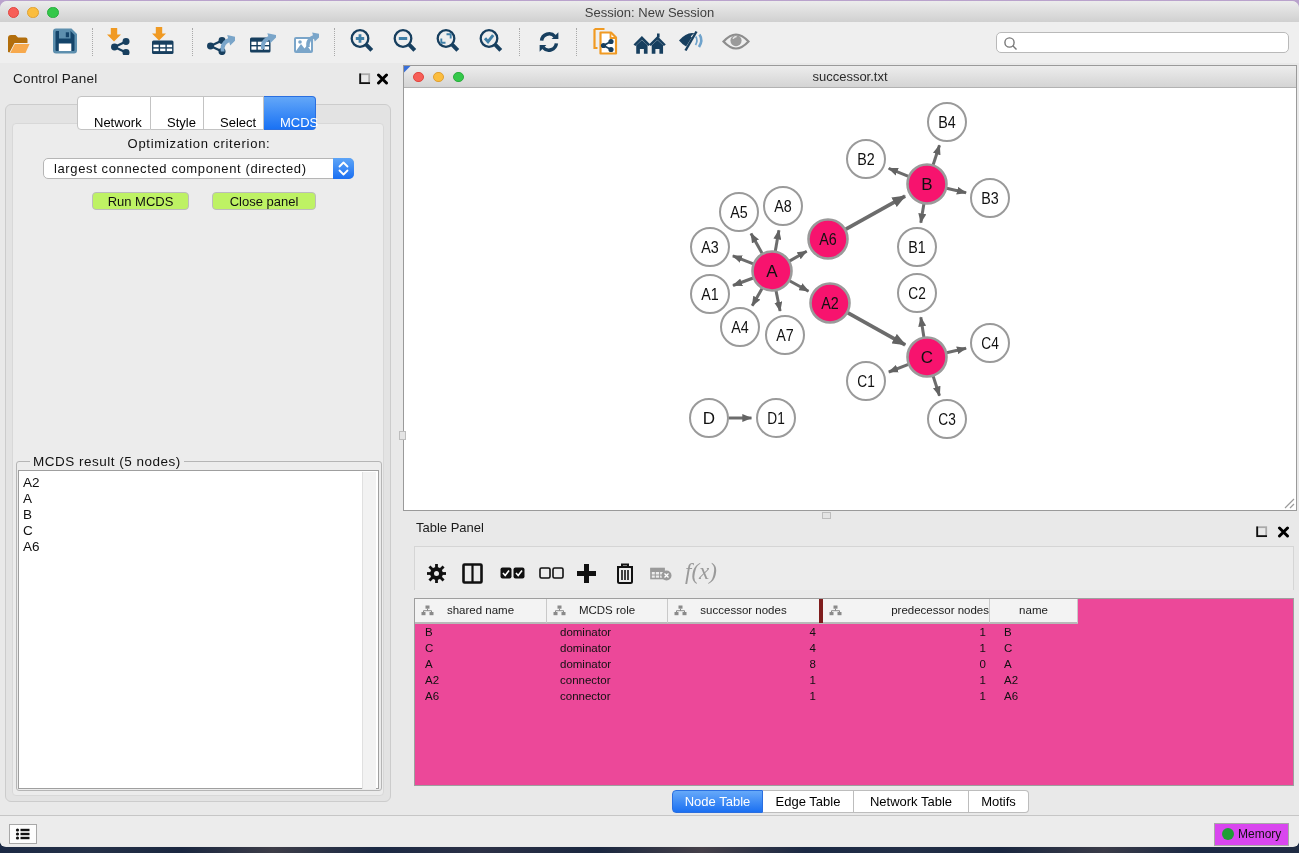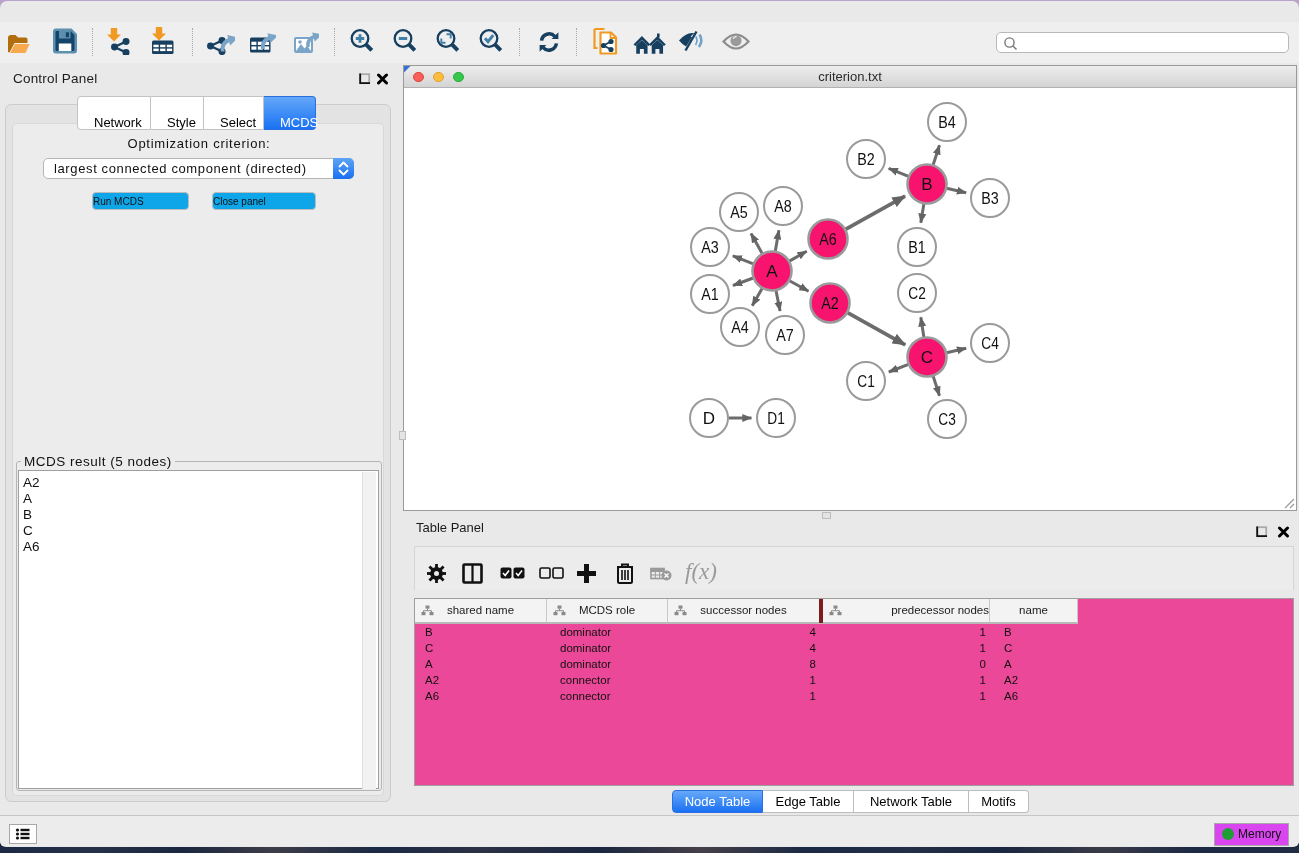--- a/index.html
+++ b/index.html
@@ -13,33 +13,39 @@
 .toolbar{position:absolute;left:0;top:21px;width:100%;height:41px;background:#efefef}
 .tsep{position:absolute;top:6px;height:28px;width:0;border-left:1px dotted #a9a9a9}
 .ticon{position:absolute;top:7px}
 
 .cp-title{position:absolute;left:13px;top:69.5px;font-size:13.5px;letter-spacing:0.2px;color:#1b1b1b}
 .seg{position:absolute;display:flex;font-size:13px;height:21px;line-height:19px;text-align:center;z-index:6}
 .seg>div{background:#fff;border:1px solid #c3c3c3;border-left:none;padding:16px}
 .seg>div:first-child{border-left:1px solid #c3c3c3;border-radius:4px 0 0 4px}
 .seg>div:last-child{border-radius:0 4px 4px 0}
 .seg>div.sel{background:linear-gradient(#63a7f8,#1a72f4);border-color:#2a6fe0;color:#fff}
-.btn{position:absolute;background:#0ea5e9;border:1px solid #bcbcbc;border-radius:4px;font-size:10px;color:#111}
+.btn{position:absolute;background:#bef264;border:1px solid #bcbcbc;border-radius:4px;font-size:13px;text-align:center;color:#111}
 fieldset.grp{position:absolute;border:1px solid #b5b5b5;border-radius:3px;background:transparent}
-fieldset.grp legend{font-size:13.5px;letter-spacing:0.5px;color:#111;margin-left:4px;padding:0 3px}
+fieldset.grp legend{font-size:13.5px;letter-spacing:0.5px;color:#111;margin-left:13px;padding:0 3px}
 .tabrow{position:absolute;display:flex;font-size:13px;height:23px;line-height:21px;text-align:center;z-index:6}
 .tabrow>div{background:#fff;border:1px solid #bdbdbd;border-left:none}
 .tabrow>div:first-child{border-left:1px solid #bdbdbd;border-radius:4px 0 0 4px}
 .tabrow>div:last-child{border-radius:0 4px 4px 0}
 .tabrow>div.sel{background:linear-gradient(#66a9f9,#1b70f2);border-color:#2a6fe0;color:#fff}
 </style>
 </head>
 <body>
 <div class="abs" style="left:0;top:0;width:1299px;height:12px;background:#b9a2cc"></div>
 <div class="win">
+  <div class="titlebar">
+    <div class="tl" style="left:7.5px;background:#f75f58;border:0.5px solid #e14640"></div>
+    <div class="tl" style="left:27px;background:#fbbd3e;border:0.5px solid #e0a032"></div>
+    <div class="tl" style="left:47px;background:#34c84a;border:0.5px solid #2aad3e"></div>
+    <div class="title">Session: New Session</div>
+  </div>
   <div class="toolbar">
     <div class="ticon" style="left:5px;top:5px"><svg width="30" height="28" viewBox="0 0 30 28">
 <path d="M3,25 V11 q0,-3 3,-3 h4.5 l2.5,2.5 h7.5 q2,0 2,2 V16 H9.5 L4.5,25.5 z" fill="#b26e0c"></path>
 <path d="M9.8,17 H24.5 L20.5,26 H5.2 z" fill="#f7a94d"></path>
 </svg></div>
 <div class="ticon" style="left:52px;top:5px"><svg width="26" height="28" viewBox="0 0 26 28">
 <path d="M1,4.5 a3,3 0 0 1 3,-3 h15.5 l5.5,5.5 v16.5 a3,3 0 0 1 -3,3 h-18 a3,3 0 0 1 -3,-3 z" fill="#5d8fae"></path>
 <path d="M3.5,5 a1,1 0 0 1 1,-1 h14 l4,4 v15 a1,1 0 0 1 -1,1 h-17 a1,1 0 0 1 -1,-1 z" fill="#14446a"></path>
 <rect x="7" y="4" width="11.5" height="7.5" fill="#5d8fae"></rect>
 <rect x="13.8" y="5.3" width="3.2" height="4.9" fill="#14446a"></rect>
@@ -214,21 +220,21 @@
   <div class="abs" style="left:18px;top:469px;width:361px;height:319px;background:#fff;border:1px solid #9f9f9f">
     <div style="font-size:13.5px;color:#111;padding:4px 0 0 4px;line-height:16px">A2<br>A<br>B<br>C<br>A6</div>
     <div class="abs" style="right:2px;top:1px;width:14px;height:317px;background:#f2f2f2;border-left:1px solid #e0e0e0"></div>
   </div>
 
   <div class="abs" style="left:403px;top:64px;width:894px;height:446px;background:#fff;border:1px solid #9a9a9a">
     <div class="abs" style="left:0;top:0;width:892px;height:22px;background:linear-gradient(#ededed,#d4d4d4);border-bottom:1px solid #b2b2b2">
       <div class="tl" style="left:9px;top:5.5px;width:10.5px;height:10.5px;background:#f75f58;border:0.5px solid #e14640"></div>
       <div class="tl" style="left:29px;top:5.5px;width:10.5px;height:10.5px;background:#fbbd3e;border:0.5px solid #e0a032"></div>
       <div class="tl" style="left:49px;top:5.5px;width:10.5px;height:10.5px;background:#34c84a;border:0.5px solid #2aad3e"></div>
-      <div style="position:absolute;top:3px;width:100%;text-align:center;font-size:13px;color:#2b2b2b">criterion.txt</div>
+      <div style="position:absolute;top:3px;width:100%;text-align:center;font-size:13px;color:#2b2b2b">successor.txt</div>
     </div>
     <svg class="abs" style="left:0;top:0" width="7" height="7" viewBox="0 0 7 7">
         <path d="M0,0 L6.5,0 L0,6.5 z" fill="#3a6fd8"></path>
       </svg>
     <svg class="abs" style="right:1px;bottom:1px" width="12" height="12" viewBox="0 0 12 12">
         <path d="M11,2 L2,11 M11,7 L7,11" stroke="#9a9a9a" stroke-width="1.2" fill="none"></path>
       </svg>
   </div>
   <svg width="893" height="424" viewBox="0 0 893 424" style="position:absolute;left:404px;top:86px">
 <defs>

